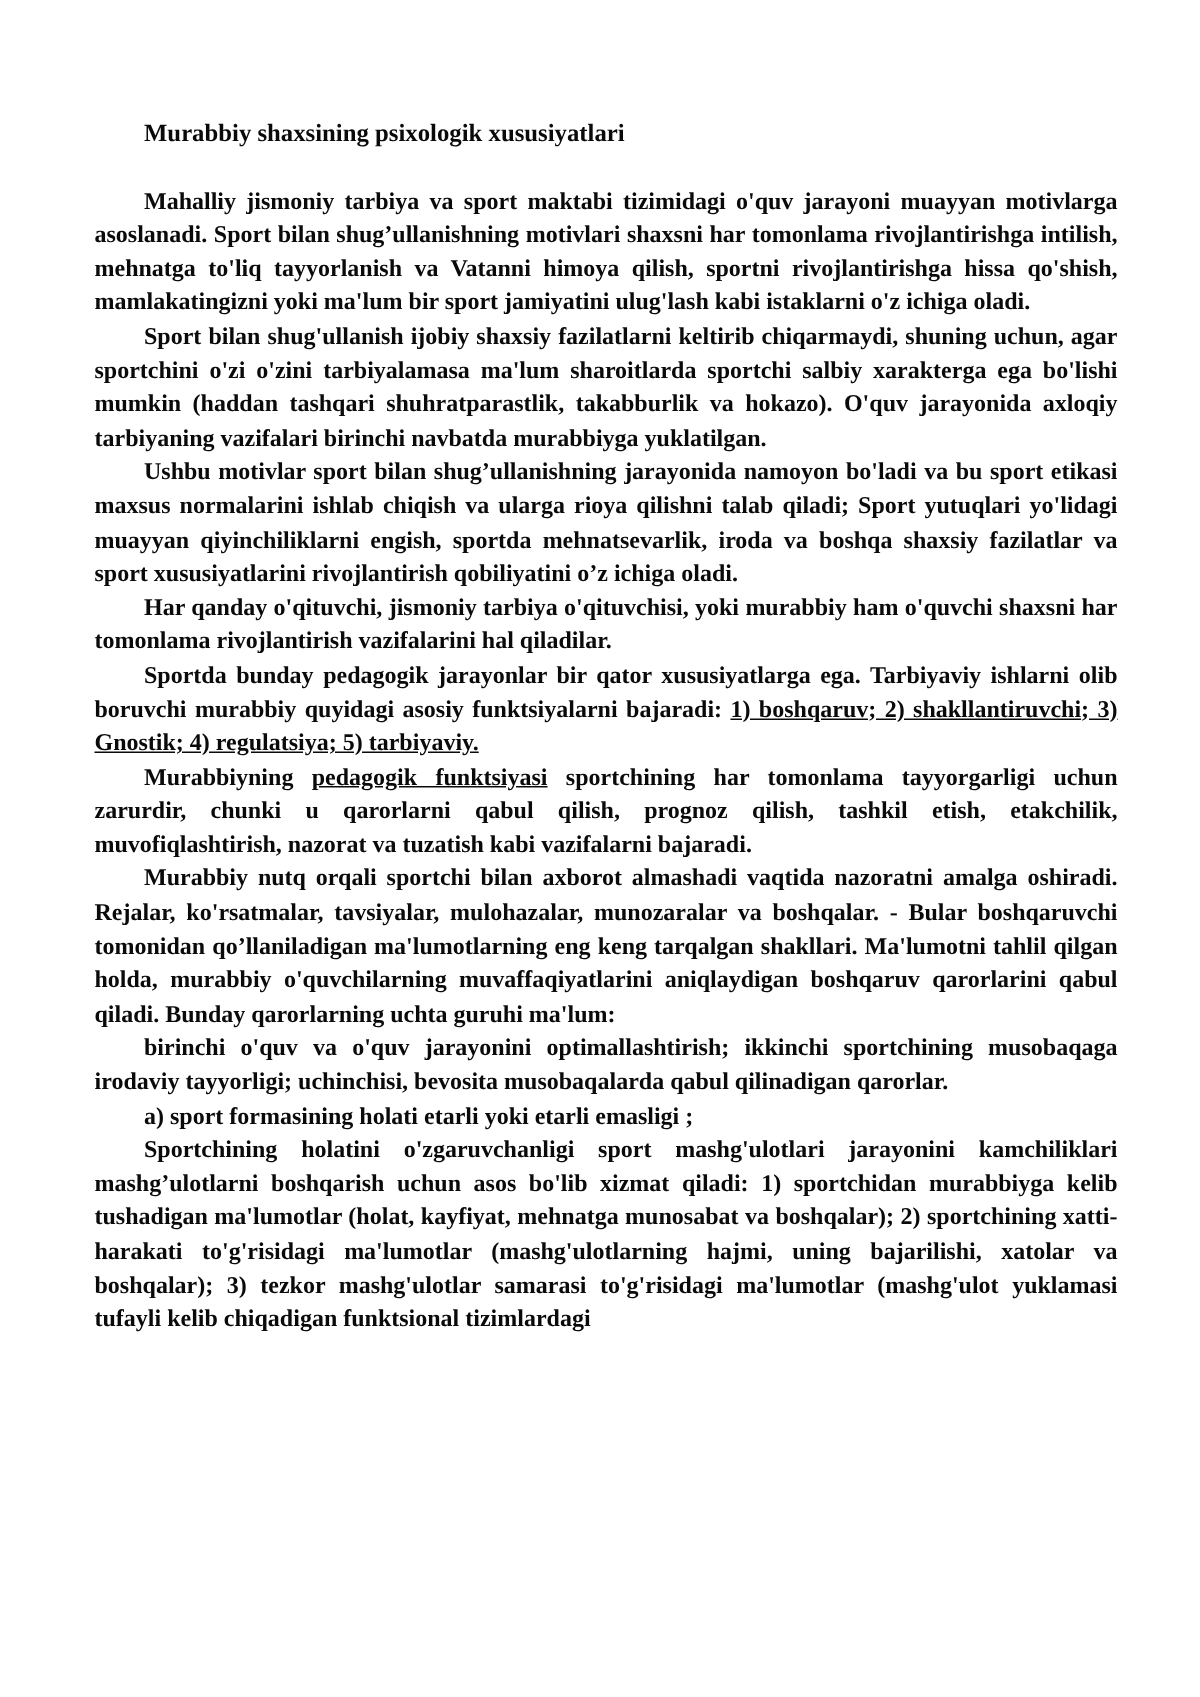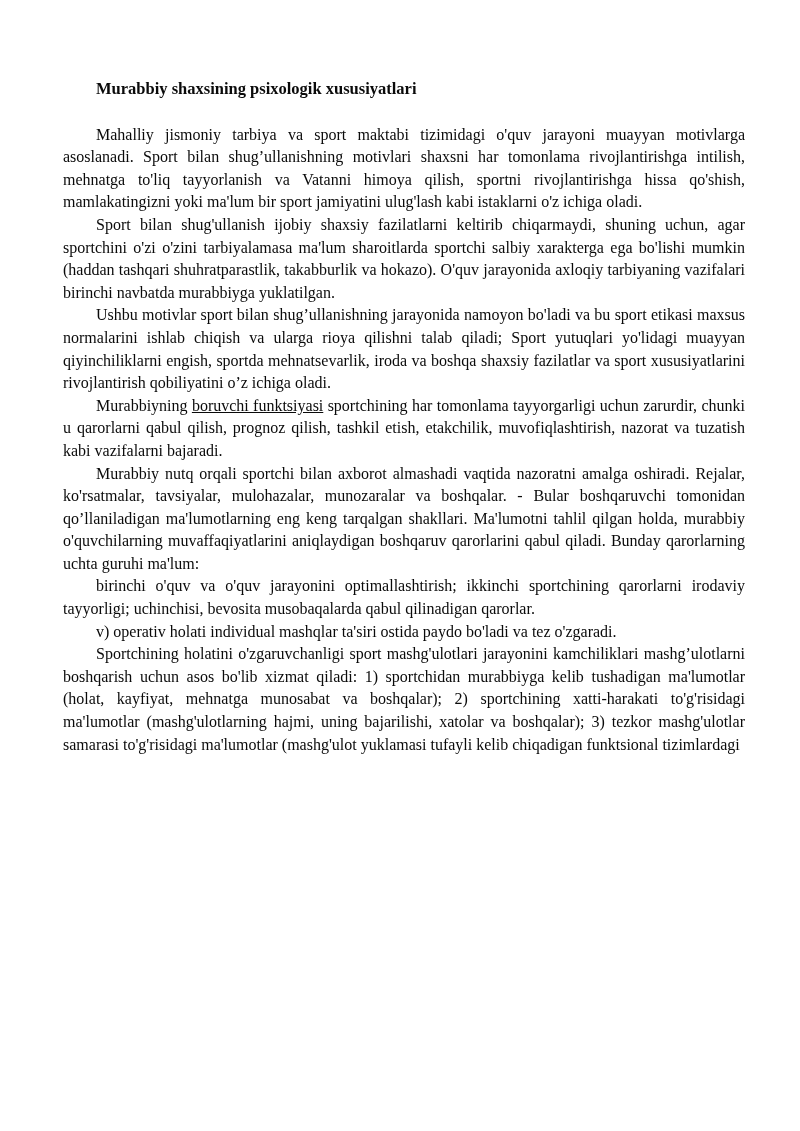--- a/index.html
+++ b/index.html
@@ -23,45 +23,48 @@
     font-size: 16.5px;
     font-weight: bold;
     margin: 0 0 23px 0;
     text-indent: 33px;
   }
   .para {
     margin: 0;
     text-align: justify;
     text-indent: 33px;
     text-justify: inter-word;
+    font-weight: bold;
   }
   .underline {
     text-decoration: underline;
   }
 </style>
 </head>
 <body>
 
 <div class="page">
   <h1 class="title">Murabbiy shaxsining psixologik xususiyatlari</h1>
 
   <p class="para">Mahalliy jismoniy tarbiya va sport maktabi tizimidagi o'quv jarayoni muayyan motivlarga asoslanadi. Sport bilan shug’ullanishning motivlari shaxsni har tomonlama rivojlantirishga intilish, mehnatga to'liq tayyorlanish va Vatanni himoya qilish, sportni rivojlantirishga hissa qo'shish, mamlakatingizni yoki ma'lum bir sport jamiyatini ulug'lash kabi istaklarni o'z ichiga oladi.</p>
 
   <p class="para">Sport bilan shug'ullanish ijobiy shaxsiy fazilatlarni keltirib chiqarmaydi, shuning uchun, agar sportchini  o'zi o'zini tarbiyalamasa ma'lum sharoitlarda sportchi salbiy xarakterga ega bo'lishi mumkin (haddan tashqari shuhratparastlik, takabburlik va hokazo). O'quv jarayonida axloqiy tarbiyaning vazifalari birinchi navbatda murabbiyga yuklatilgan.</p>
 
   <p class="para">Ushbu motivlar sport bilan shug’ullanishning jarayonida namoyon bo'ladi va bu sport etikasi maxsus normalarini ishlab chiqish va ularga rioya qilishni talab qiladi; Sport yutuqlari yo'lidagi muayyan qiyinchiliklarni engish, sportda mehnatsevarlik, iroda va boshqa shaxsiy fazilatlar va sport xususiyatlarini rivojlantirish qobiliyatini o’z ichiga oladi.</p>
 
+  <p class="para">Har qanday o'qituvchi, jismoniy tarbiya o'qituvchisi,  yoki murabbiy  ham o'quvchi shaxsni har tomonlama rivojlantirish vazifalarini hal qiladilar.</p>
 
+  <p class="para"><span>Sportda bunday pedagogik jarayonlar bir qator xususiyatlarga ega. Tarbiyaviy ishlarni olib boruvchi murabbiy quyidagi asosiy funktsiyalarni bajaradi: </span><span class="underline">1) boshqaruv; 2) shakllantiruvchi; 3) Gnostik; 4) regulatsiya; 5) tarbiyaviy.</span></p>
 
-  <p class="para"><span>Murabbiyning </span><span class="underline">boruvchi funktsiyasi</span><span> sportchining har tomonlama tayyorgarligi uchun zarurdir, chunki u  qarorlarni qabul qilish, prognoz qilish, tashkil etish, etakchilik, muvofiqlashtirish, nazorat va tuzatish kabi vazifalarni bajaradi.</span></p>
+  <p class="para"><span>Murabbiyning </span><span class="underline">pedagogik funktsiyasi</span><span> sportchining har tomonlama tayyorgarligi uchun zarurdir, chunki u  qarorlarni qabul qilish, prognoz qilish, tashkil etish, etakchilik, muvofiqlashtirish, nazorat va tuzatish kabi vazifalarni bajaradi.</span></p>
 
   <p class="para">Murabbiy nutq orqali sportchi bilan axborot almashadi vaqtida nazoratni amalga oshiradi. Rejalar, ko'rsatmalar, tavsiyalar,  mulohazalar, munozaralar va boshqalar. - Bular boshqaruvchi  tomonidan qo’llaniladigan ma'lumotlarning eng keng tarqalgan shakllari. Ma'lumotni tahlil qilgan holda, murabbiy o'quvchilarning muvaffaqiyatlarini aniqlaydigan boshqaruv qarorlarini qabul qiladi. Bunday qarorlarning uchta guruhi ma'lum:</p>
 
-  <p class="para">birinchi  o'quv va o'quv jarayonini optimallashtirish; ikkinchi  sportchining qarorlarni irodaviy tayyorligi; uchinchisi, bevosita musobaqalarda qabul qilinadigan qarorlar.</p>
+  <p class="para">birinchi  o'quv va o'quv jarayonini optimallashtirish; ikkinchi  sportchining musobaqaga irodaviy tayyorligi; uchinchisi, bevosita musobaqalarda qabul qilinadigan qarorlar.</p>
 
 
 
+  <p class="para">a) sport formasining holati  etarli yoki etarli emasligi ;</p>
 
 
-  <p class="para">v) operativ holati individual mashqlar ta'siri ostida paydo bo'ladi va tez o'zgaradi.</p>
 
   <p class="para">Sportchining holatini o'zgaruvchanligi sport mashg'ulotlari jarayonini kamchiliklari mashg’ulotlarni  boshqarish uchun asos bo'lib xizmat qiladi: 1) sportchidan murabbiyga kelib tushadigan ma'lumotlar (holat,  kayfiyat, mehnatga munosabat va boshqalar); 2) sportchining xatti-harakati to'g'risidagi ma'lumotlar (mashg'ulotlarning hajmi, uning bajarilishi,  xatolar va boshqalar); 3) tezkor mashg'ulotlar  samarasi to'g'risidagi ma'lumotlar (mashg'ulot yuklamasi tufayli kelib chiqadigan funktsional tizimlardagi</p>
 </div>
 
 </body></html>

